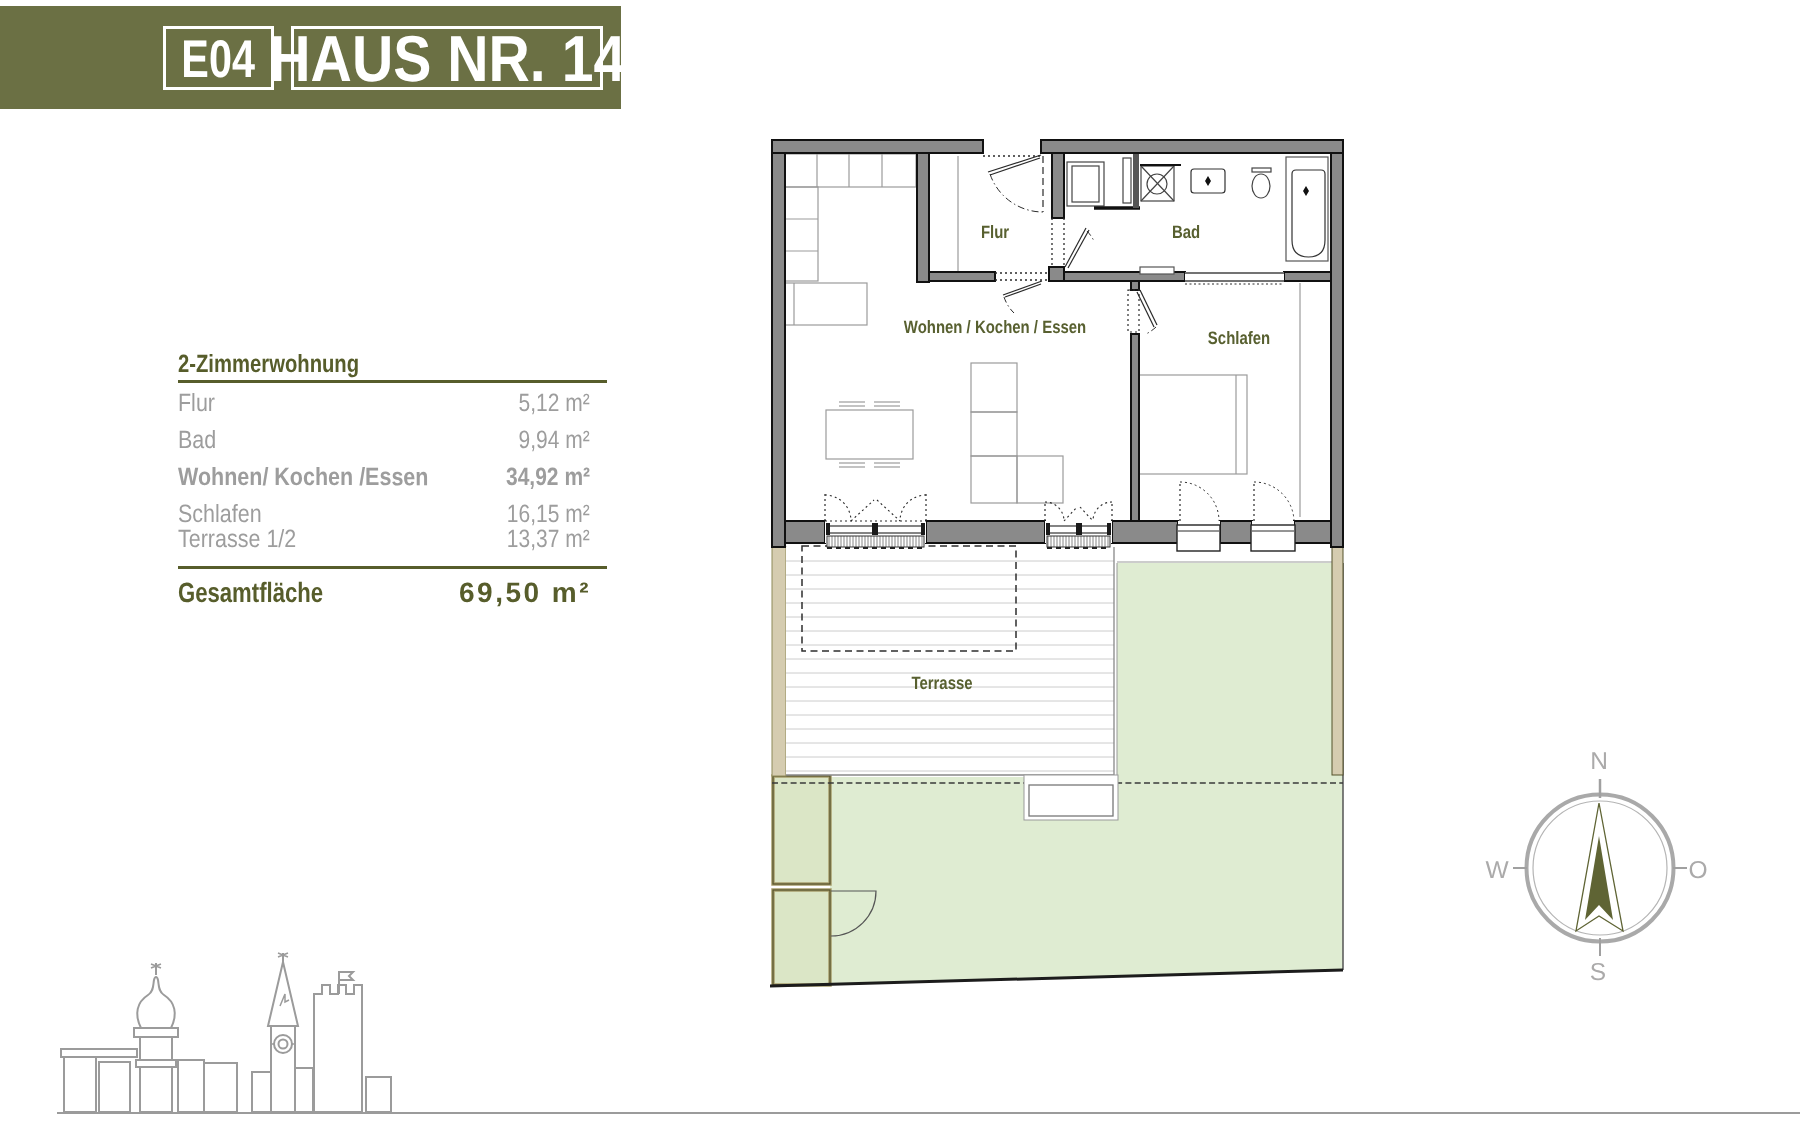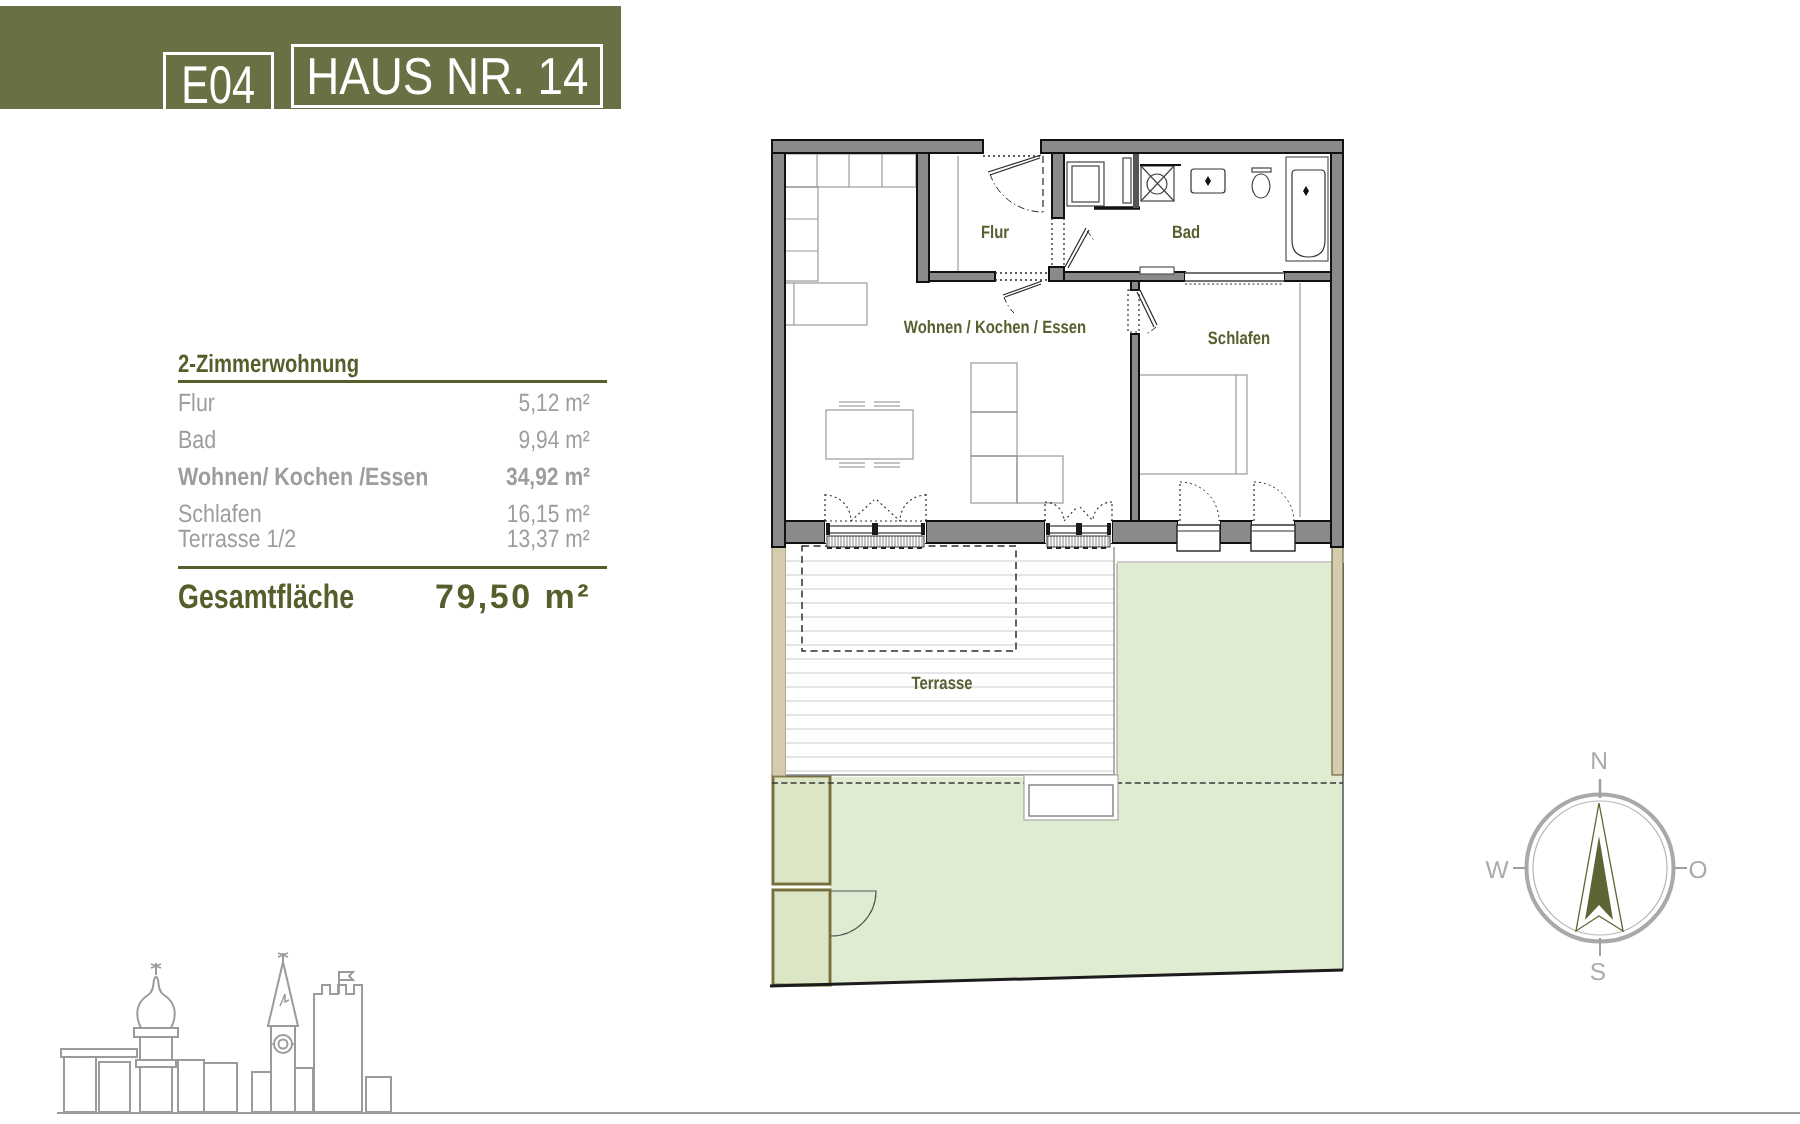--- a/index.html
+++ b/index.html
@@ -1,30 +1,30 @@
 <!DOCTYPE html>
 <html><head>
 <meta charset="utf-8">
 <style>
   html,body{margin:0;padding:0;background:#fff;width:1800px;height:1124px;overflow:hidden;}
   body{font-family:"Liberation Sans", sans-serif;position:relative;transform:translateZ(0);}
   .abs{position:absolute;}
   #hdr{left:0;top:6px;width:621px;height:103px;background:#6b7044;}
   .hbox{position:absolute;border:3px solid #fff;box-sizing:border-box;color:#fff;
-        font-weight:normal;display:flex;align-items:center;justify-content:center;margin-top:26px;}
+        font-weight:bold;display:flex;align-items:center;justify-content:center;}
   #hb1{left:163px;top:26px;width:111px;height:64px;font-size:53px;}
-  #hb2{left:291px;top:18px;width:312px;height:64px;font-size:52px;}
+  #hb2{left:291px;top:26px;width:312px;height:64px;font-size:65px;}
   .htxt{transform:scaleX(0.78) rotate(0.03deg);transform-origin:center;white-space:nowrap;}
   .htxt2{transform:scaleX(0.88) rotate(0.03deg);transform-origin:center;white-space:nowrap;}
   .trow{position:absolute;left:178px;width:412px;height:30px;color:#9d9d9d;font-size:25px;}
   .trow .lab{position:absolute;left:0;top:0;transform:scaleX(0.86) rotate(0.03deg);transform-origin:left top;white-space:nowrap;}
   .trow .val{position:absolute;right:0;top:0;transform:scaleX(0.84) rotate(0.03deg);transform-origin:right top;white-space:nowrap;}
   #thead{position:absolute;left:178px;top:349px;color:#575d2b;font-size:25px;font-weight:bold;transform:scaleX(0.81) rotate(0.03deg);transform-origin:left top;white-space:nowrap;}
   .rule{position:absolute;left:178px;width:429px;height:2.5px;background:#575d2b;}
-  #gesamt{position:absolute;left:178px;width:413px;height:30px;color:#575d2b;font-size:34px;font-weight:bold;}
+  #gesamt{position:absolute;left:178px;width:413px;height:30px;color:#575d2b;font-size:28px;font-weight:bold;}
   #gesamt .lab{position:absolute;left:0;top:0;transform:scaleX(0.79) rotate(0.03deg);transform-origin:left top;white-space:nowrap;}
   #gesamt .val{position:absolute;right:0;top:0;transform:scaleX(1.0) rotate(0.03deg);transform-origin:right top;letter-spacing:2.5px;white-space:nowrap;}
   svg{position:absolute;left:0;top:0;transform:translateZ(0);}
   svg text{text-rendering:geometricPrecision;}
 </style>
 </head>
 <body>
   <div id="hdr" class="abs"></div>
   <div id="hb1" class="hbox">
     <span class="htxt">E04</span>
@@ -51,21 +51,21 @@
     <span class="lab">Schlafen</span>
     <span class="val">16,15 m²</span>
   </div>
   <div class="trow" style="top:524px;">
     <span class="lab">Terrasse 1/2</span>
     <span class="val">13,37 m²</span>
   </div>
   <div class="rule" style="top:566px;"></div>
   <div id="gesamt" style="top:577px;">
     <span class="lab">Gesamtfläche</span>
-    <span class="val">79,50 m²</span>
+    <span class="val">69,50 m²</span>
   </div>
 
   <svg width="1800" height="1124" viewBox="0 0 1800 1124">
   <defs>
     <pattern id="hatch" width="3" height="10" patternUnits="userSpaceOnUse">
       <rect width="3" height="10" fill="#fff"></rect>
       <line x1="1" y1="0" x2="1" y2="10" stroke="#888" stroke-width="1"></line>
     </pattern>
   </defs>
 

